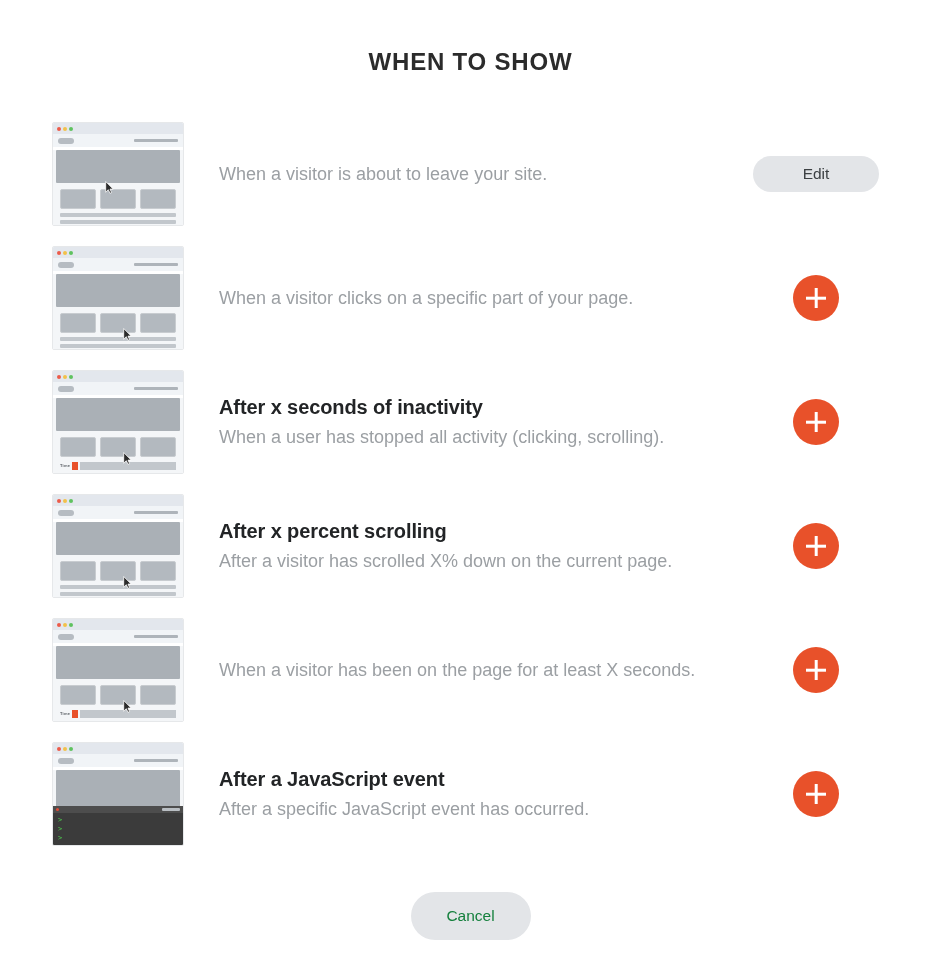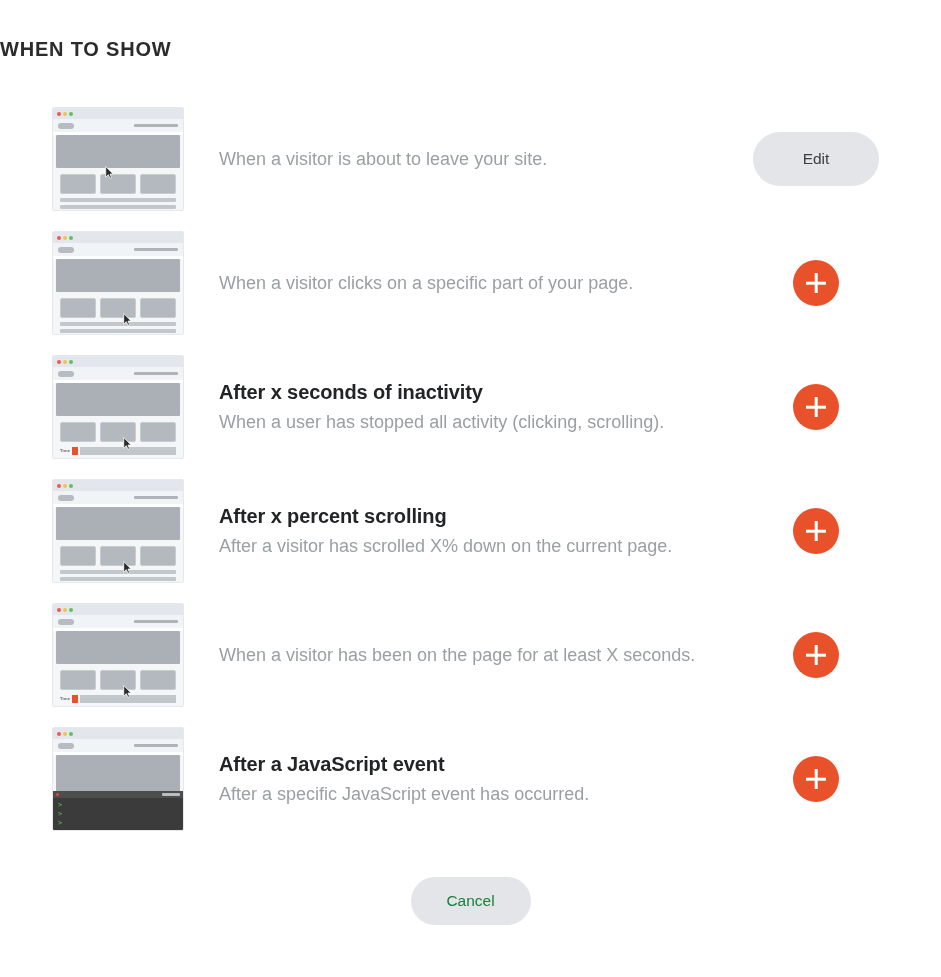--- a/index.html
+++ b/index.html
@@ -10,25 +10,26 @@
   body {
     width: 941px;
     height: 977px;
     background: #ffffff;
     font-family: "Liberation Sans", sans-serif;
     color: #202124;
     overflow: hidden;
   }
 
   .page-title {
-    font-size: 20px;
+    text-align: center;
+    font-size: 24px;
     font-weight: bold;
     letter-spacing: 0.8px;
     color: #2b2b2b;
-    padding-top: 38px;
+    padding-top: 48px;
     margin: 0;
   }
 
   .options-list {
     margin-top: 36px;
   }
 
   .option-row {
     display: flex;
     align-items: center;
@@ -178,21 +179,21 @@
 
   
   .option-action {
     flex: 0 0 130px;
     display: flex;
     justify-content: center;
     align-items: center;
   }
   .edit-button {
     width: 126px;
-    height: 54px;
+    height: 36px;
     border-radius: 27px;
     background: #e3e5e8;
     border: none;
     color: #3c4043;
     font-family: "Liberation Sans", sans-serif;
     font-size: 15.5px;
     cursor: pointer;
   }
   .add-button {
     width: 46px;

